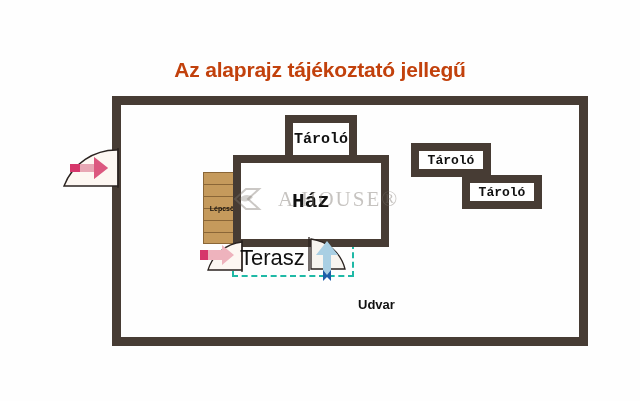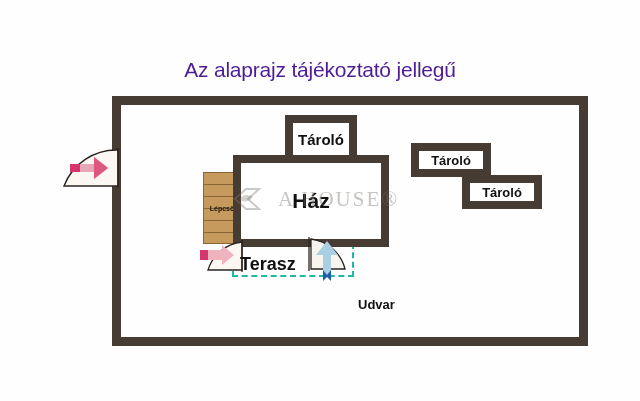--- a/index.html
+++ b/index.html
@@ -17,22 +17,22 @@
     background: #fefefe;
     overflow: hidden;
   }
   #plan-title {
     position: absolute;
     left: 0;
     top: 58px;
     width: 640px;
     text-align: center;
     font-size: 21px;
-    font-weight: normal;
-    color: #4c1d95;
+    font-weight: bold;
+    color: #c2410c;
     letter-spacing: -0.2px;
     white-space: nowrap;
   }
 
   
   #plot-boundary {
     position: absolute;
     left: 112px;
     top: 96px;
     width: 476px;
@@ -50,20 +50,21 @@
     background: #ffffff;
     display: flex;
     align-items: center;
     justify-content: center;
   }
   .room-label {
     font-size: 16px;
     font-weight: bold;
     color: #111111;
     white-space: nowrap;
+    font-family: Liberation Mono, monospace;
   }
 
   #storage-top   { left: 285px; top: 115px; width: 72px;  height: 48px; }
   #storage-top .room-label { font-size: 15px; }
 
   #house-box     { left: 233px; top: 155px; width: 156px; height: 92px; z-index: 4; }
   #house-box .room-label { font-size: 21px; position: relative; z-index: 6; }
 
   #storage-right-a { left: 411px; top: 143px; width: 80px; height: 34px; }
   #storage-right-a .room-label { font-size: 13px; }
@@ -102,23 +103,23 @@
     top: 243px;
     width: 122px;
     height: 34px;
     border: 2px dashed #1fb9a6;
     box-sizing: border-box;
     z-index: 2;
   }
   #terrace-label {
     position: absolute;
     left: 240px;
-    top: 254px;
-    font-size: 18px;
-    font-weight: bold;
+    top: 245px;
+    font-size: 22px;
+    font-weight: normal;
     color: #111111;
     z-index: 7;
     white-space: nowrap;
   }
 
   
   .door-swing {
     position: absolute;
     z-index: 5;
   }

